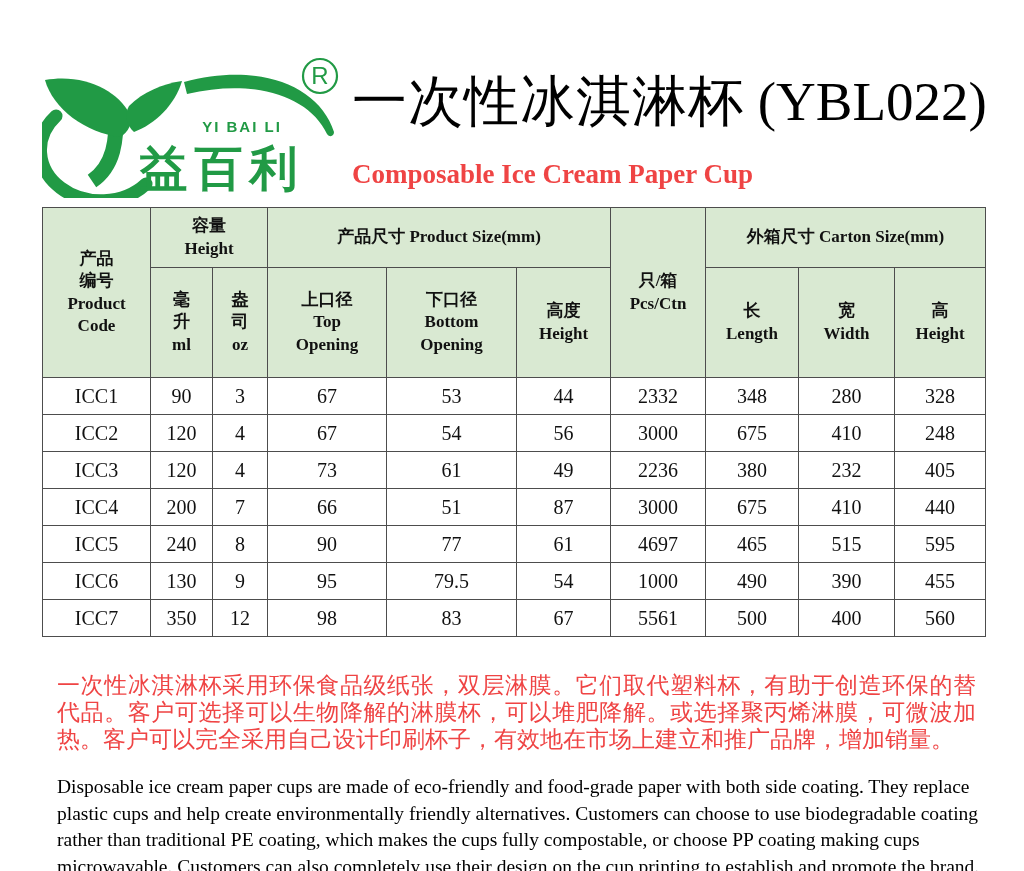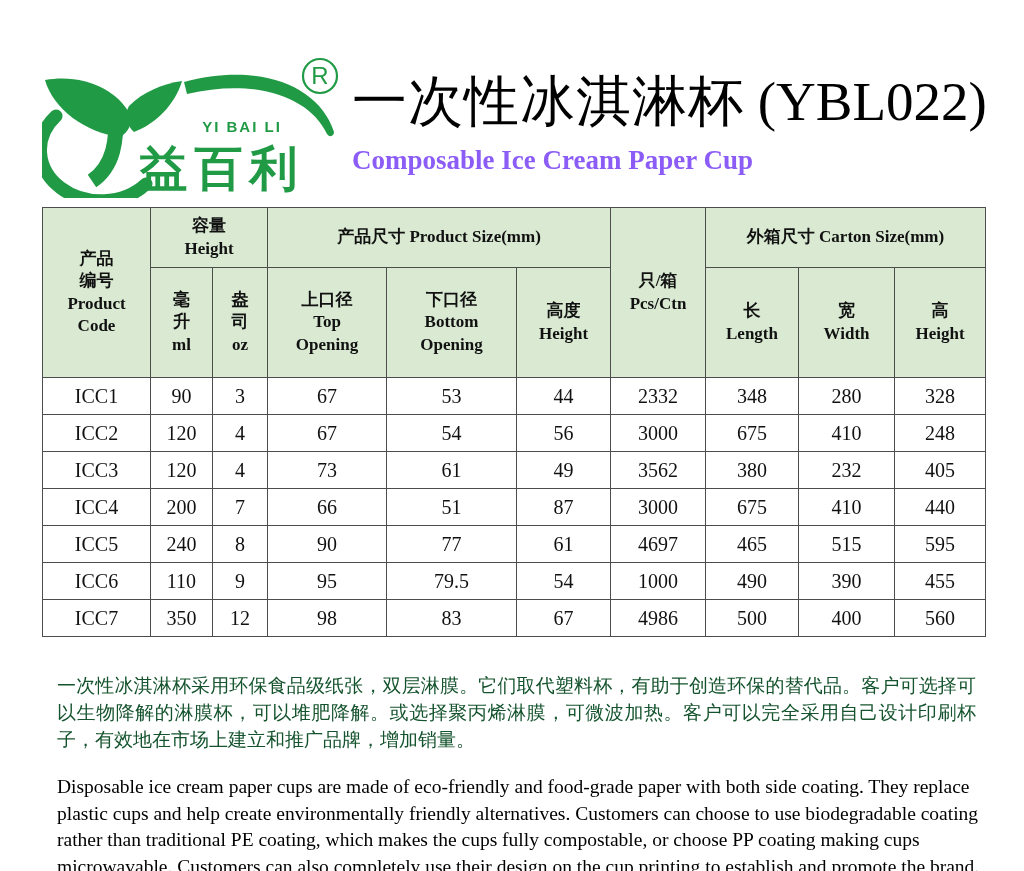--- a/index.html
+++ b/index.html
@@ -26,21 +26,21 @@
     font-family: "Liberation Sans", "DejaVu Sans", sans-serif;
     font-weight: bold;
     letter-spacing: 2px;
   }
   .reg-text { font-family: "Liberation Sans", "DejaVu Sans", sans-serif; }
 
   .title-block { position: absolute; left: 352px; top: 64px; white-space: nowrap; }
   .title { font-size: 55px; line-height: 76px; color: #000; }
   .title-cn { letter-spacing: 1px; }
   .title-code { font-weight: normal; letter-spacing: 0px; }
-  .subtitle { font-size: 27px; font-weight: bold; line-height: 32px; margin-top: 4px; color: #8b5cf6; }
+  .subtitle { font-size: 27px; font-weight: bold; line-height: 32px; margin-top: 18px; color: #ef4444; }
 
   
   table.spec {
     margin-left: 42px;
     width: 943px;
     border-collapse: collapse;
     table-layout: fixed;
   }
   table.spec th, table.spec td {
     border: 1.6px solid #4d4d4d;
@@ -58,24 +58,24 @@
   tr.sub-row th { height: 110px; }
   table.spec tbody td {
     height: 37px;
     font-size: 20px;
     background: #ffffff;
   }
 
   
   .para-cn {
     margin: 35px 48px 4px 57px;
-    font-size: 19px;
+    font-size: 23px;
     line-height: 27px;
     text-align: justify;
-    color: #14532d;
+    color: #ef4444;
   }
   .para-en {
     margin: 21px 44px 0 57px;
     font-size: 19.5px;
     line-height: 26.5px;
     color: #000;
   }
 </style>
 </head>
 <body>
@@ -190,21 +190,21 @@
           <td>410</td>
           <td>248</td>
         </tr>
         <tr>
           <td>ICC3</td>
           <td>120</td>
           <td>4</td>
           <td>73</td>
           <td>61</td>
           <td>49</td>
-          <td>3562</td>
+          <td>2236</td>
           <td>380</td>
           <td>232</td>
           <td>405</td>
         </tr>
         <tr>
           <td>ICC4</td>
           <td>200</td>
           <td>7</td>
           <td>66</td>
           <td>51</td>
@@ -221,38 +221,38 @@
           <td>90</td>
           <td>77</td>
           <td>61</td>
           <td>4697</td>
           <td>465</td>
           <td>515</td>
           <td>595</td>
         </tr>
         <tr>
           <td>ICC6</td>
-          <td>110</td>
+          <td>130</td>
           <td>9</td>
           <td>95</td>
           <td>79.5</td>
           <td>54</td>
           <td>1000</td>
           <td>490</td>
           <td>390</td>
           <td>455</td>
         </tr>
         <tr>
           <td>ICC7</td>
           <td>350</td>
           <td>12</td>
           <td>98</td>
           <td>83</td>
           <td>67</td>
-          <td>4986</td>
+          <td>5561</td>
           <td>500</td>
           <td>400</td>
           <td>560</td>
         </tr>
       </tbody>
   </table>
 
   <p class="para-cn">一次性冰淇淋杯采用环保食品级纸张，双层淋膜。它们取代塑料杯，有助于创造环保的替代品。客户可选择可以生物降解的淋膜杯，可以堆肥降解。或选择聚丙烯淋膜，可微波加热。客户可以完全采用自己设计印刷杯子，有效地在市场上建立和推广品牌，增加销量。</p>
   <p class="para-en">Disposable ice cream paper cups are made of eco-friendly and food-grade paper with both side coating. They replace plastic cups and help create environmentally friendly alternatives. Customers can choose to use biodegradable coating rather than traditional PE coating, which makes the cups fully compostable, or choose PP coating making cups microwavable. Customers can also completely use their design on the cup printing to establish and promote the brand.</p>
 

